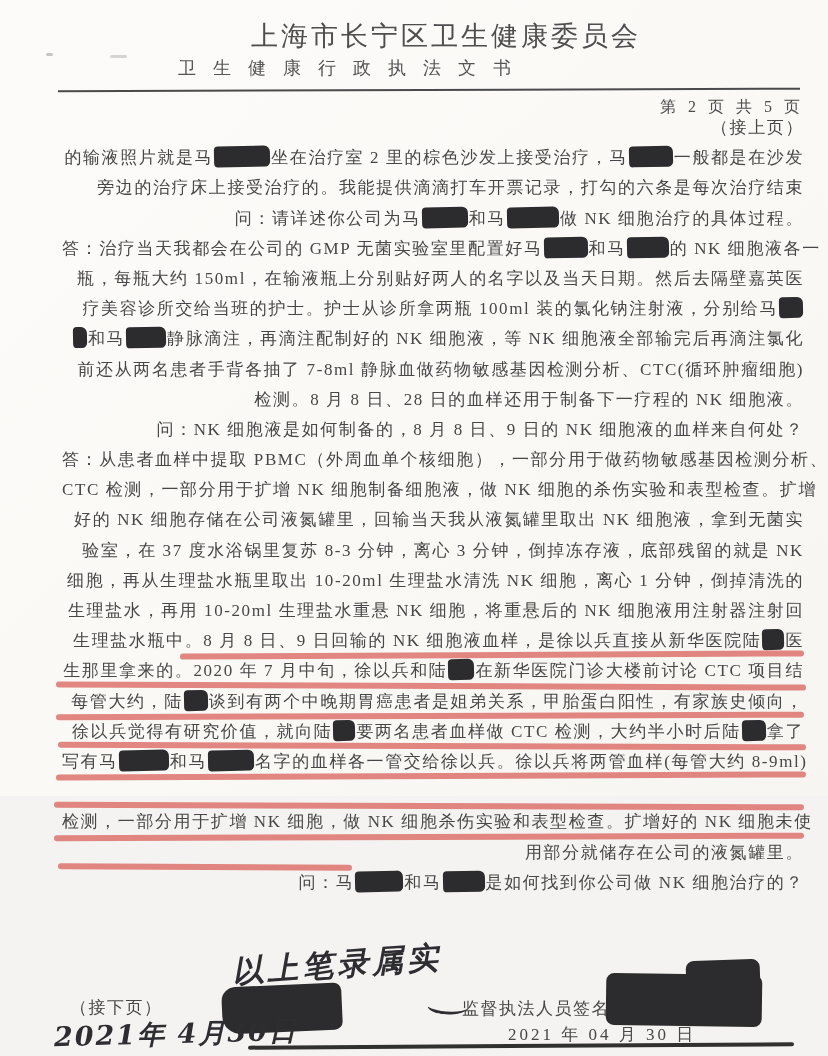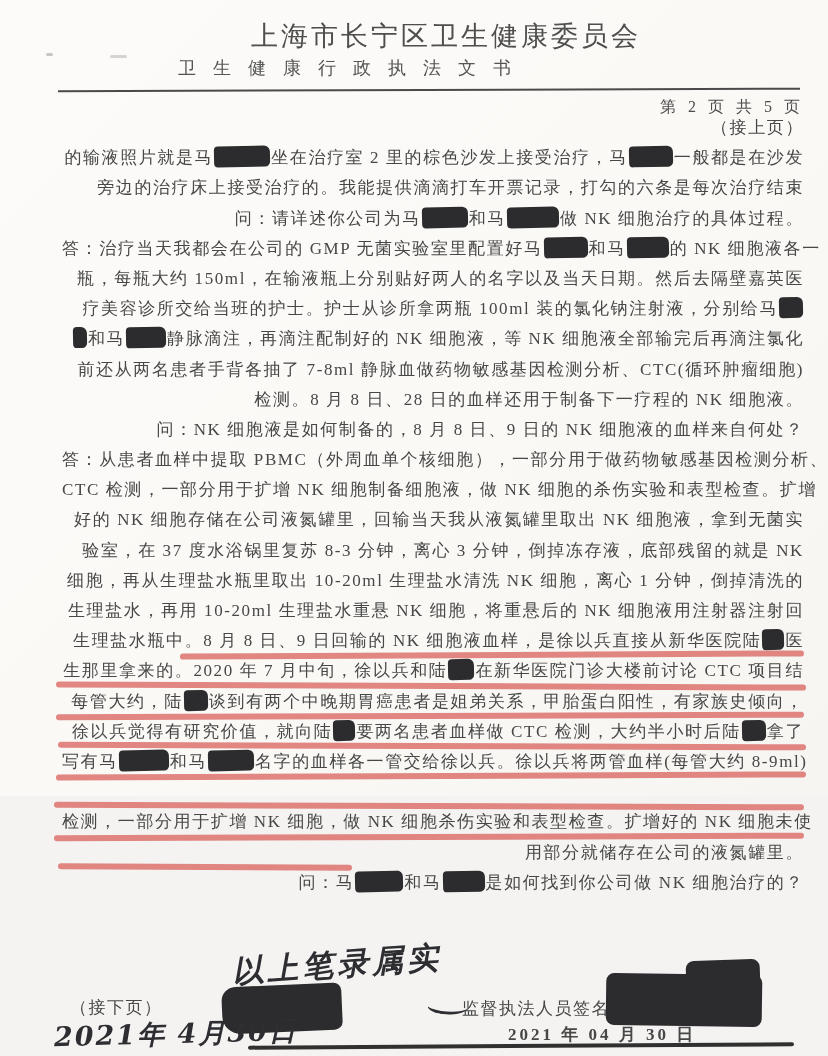--- a/index.html
+++ b/index.html
@@ -120,17 +120,17 @@
   <div class="pen-tail"></div>
 
   <div class="block-l"></div>
   <div class="hand hand-date">2021年 4月30日</div>
 
   <div class="footer-text" style="top:997px;left:462px;">监督执法人员签名：</div>
   <div class="block-r">
     <i class="b1"></i>
     <i class="b2"></i>
   </div>
-  <div class="footer-text" style="top:1023px;left:508px;letter-spacing:3px;font-weight:bold;">2021 年 04 月 30 日</div>
+  <div class="footer-text" style="top:1023px;left:508px;letter-spacing:3px;">2021 年 04 月 30 日</div>
 
   <div class="bottom-rule"></div>
 
 </div>
 
 </body></html>

